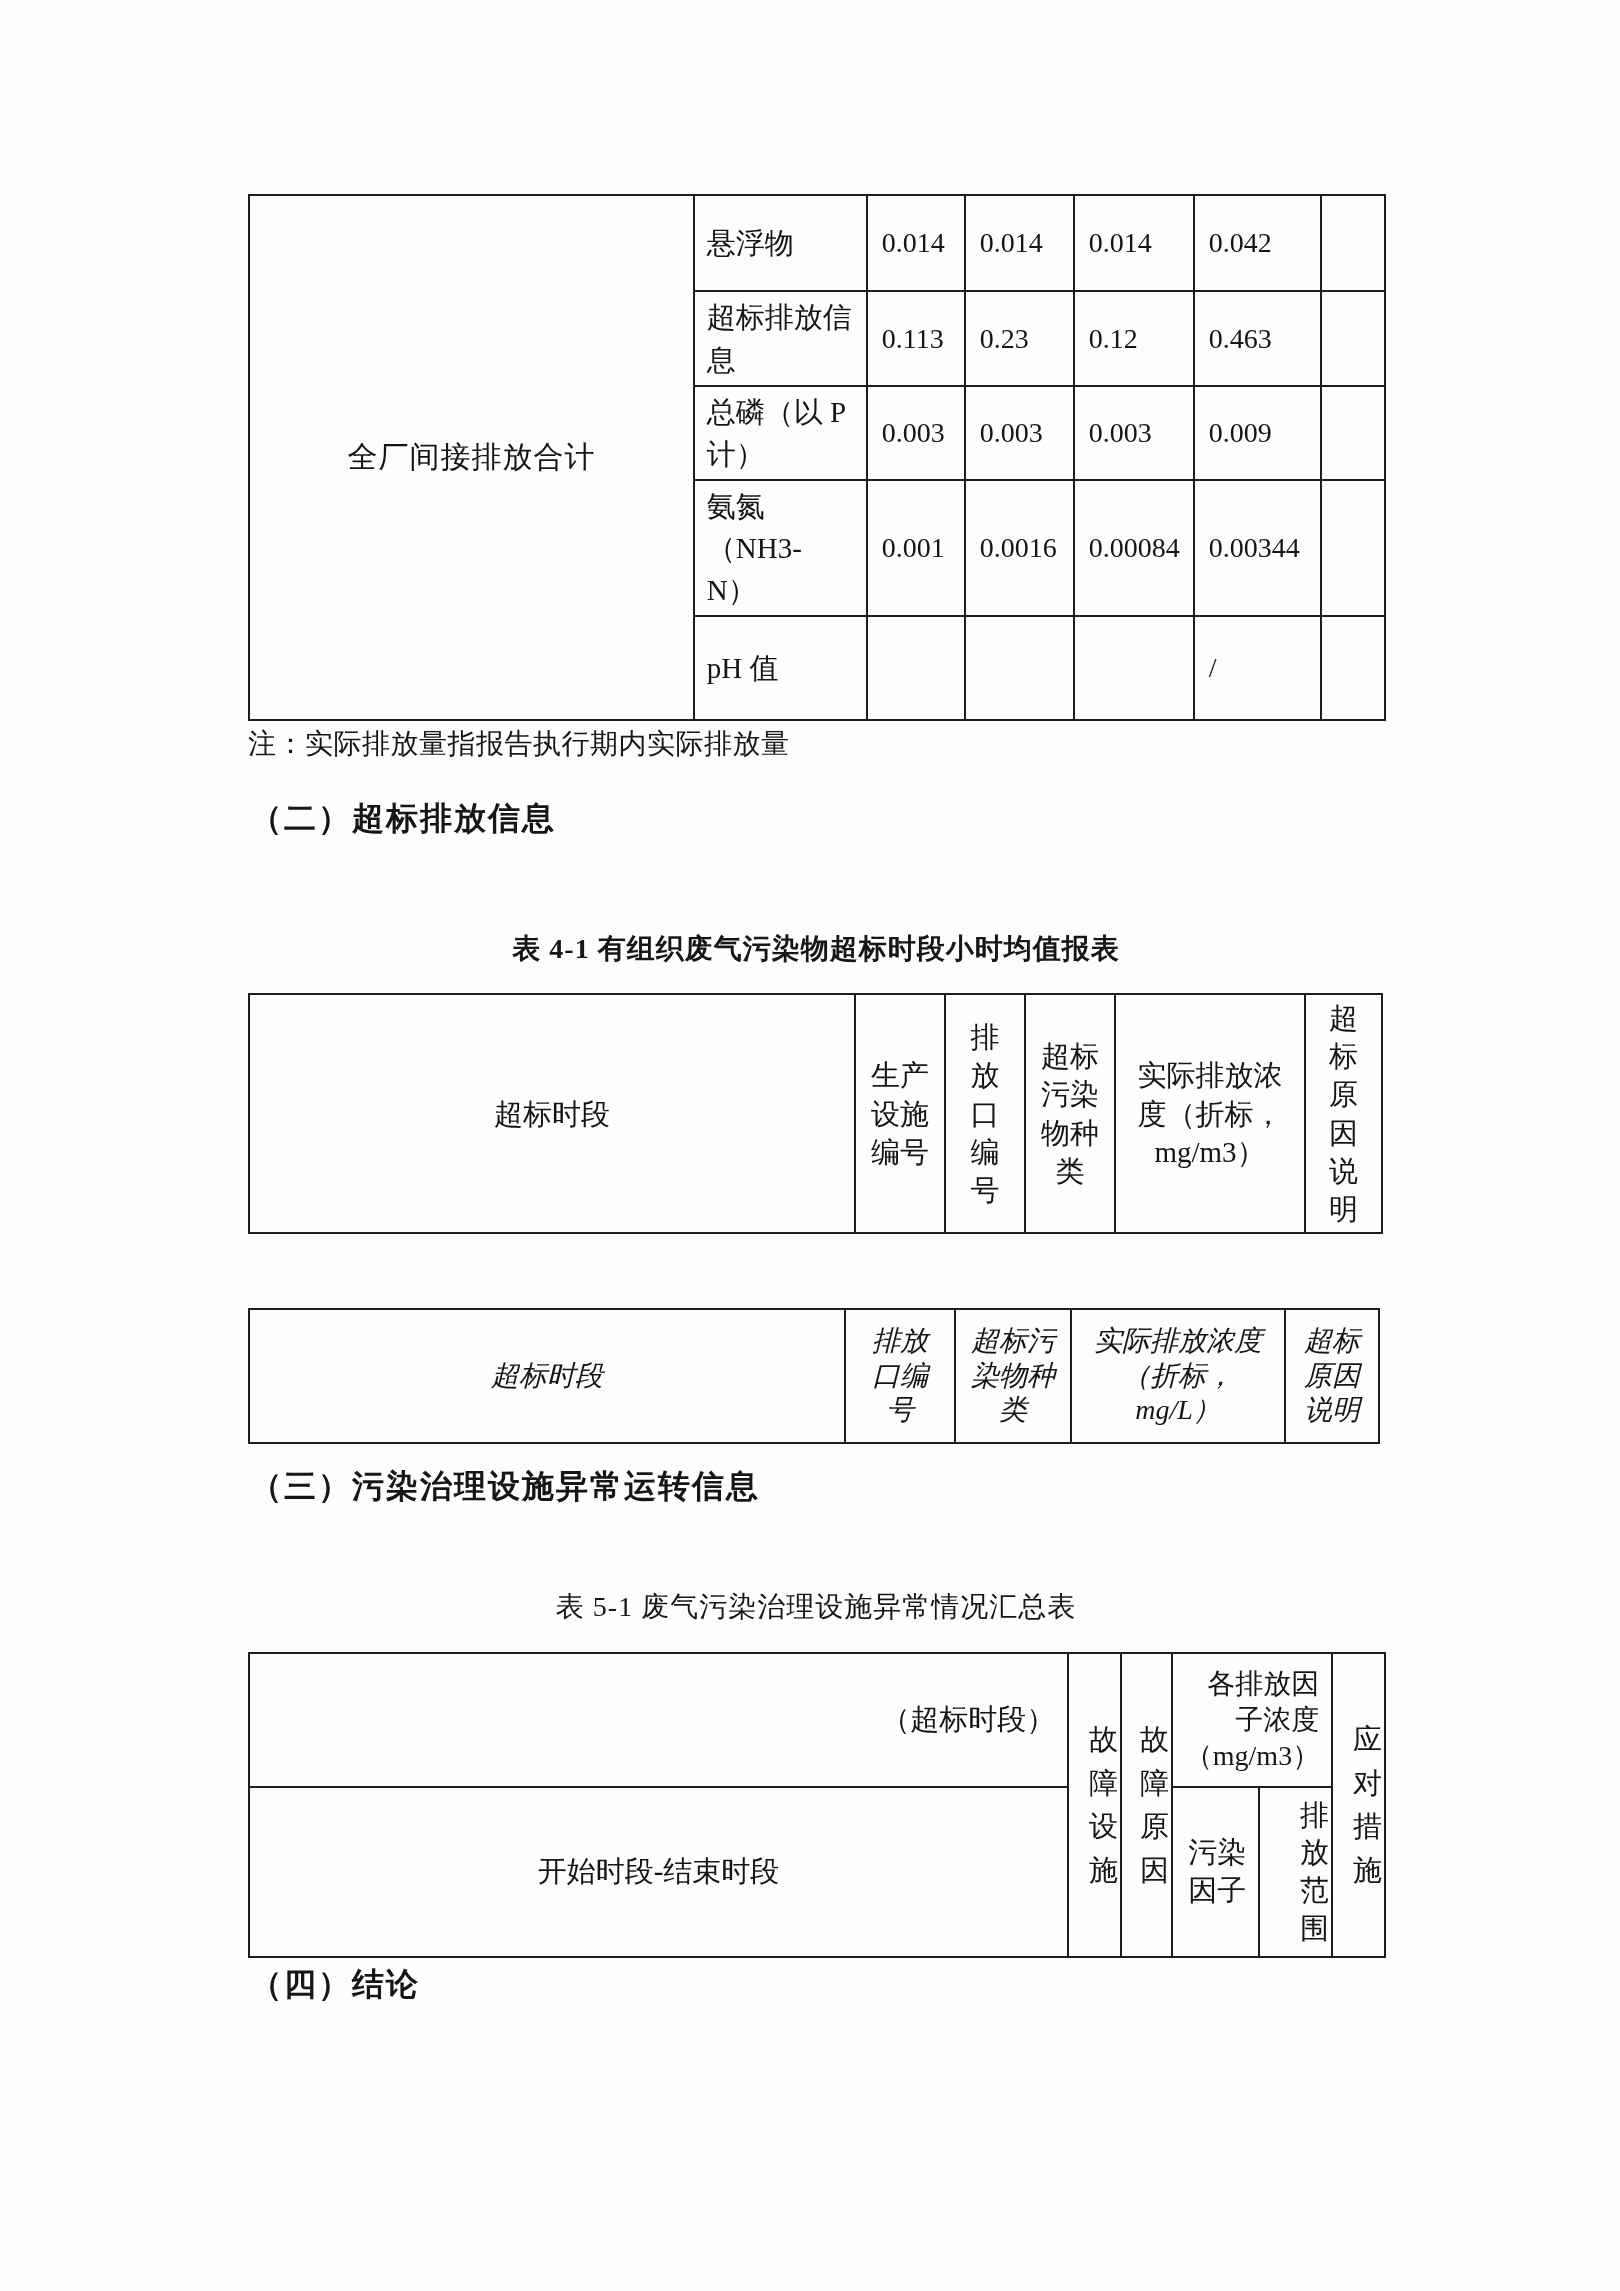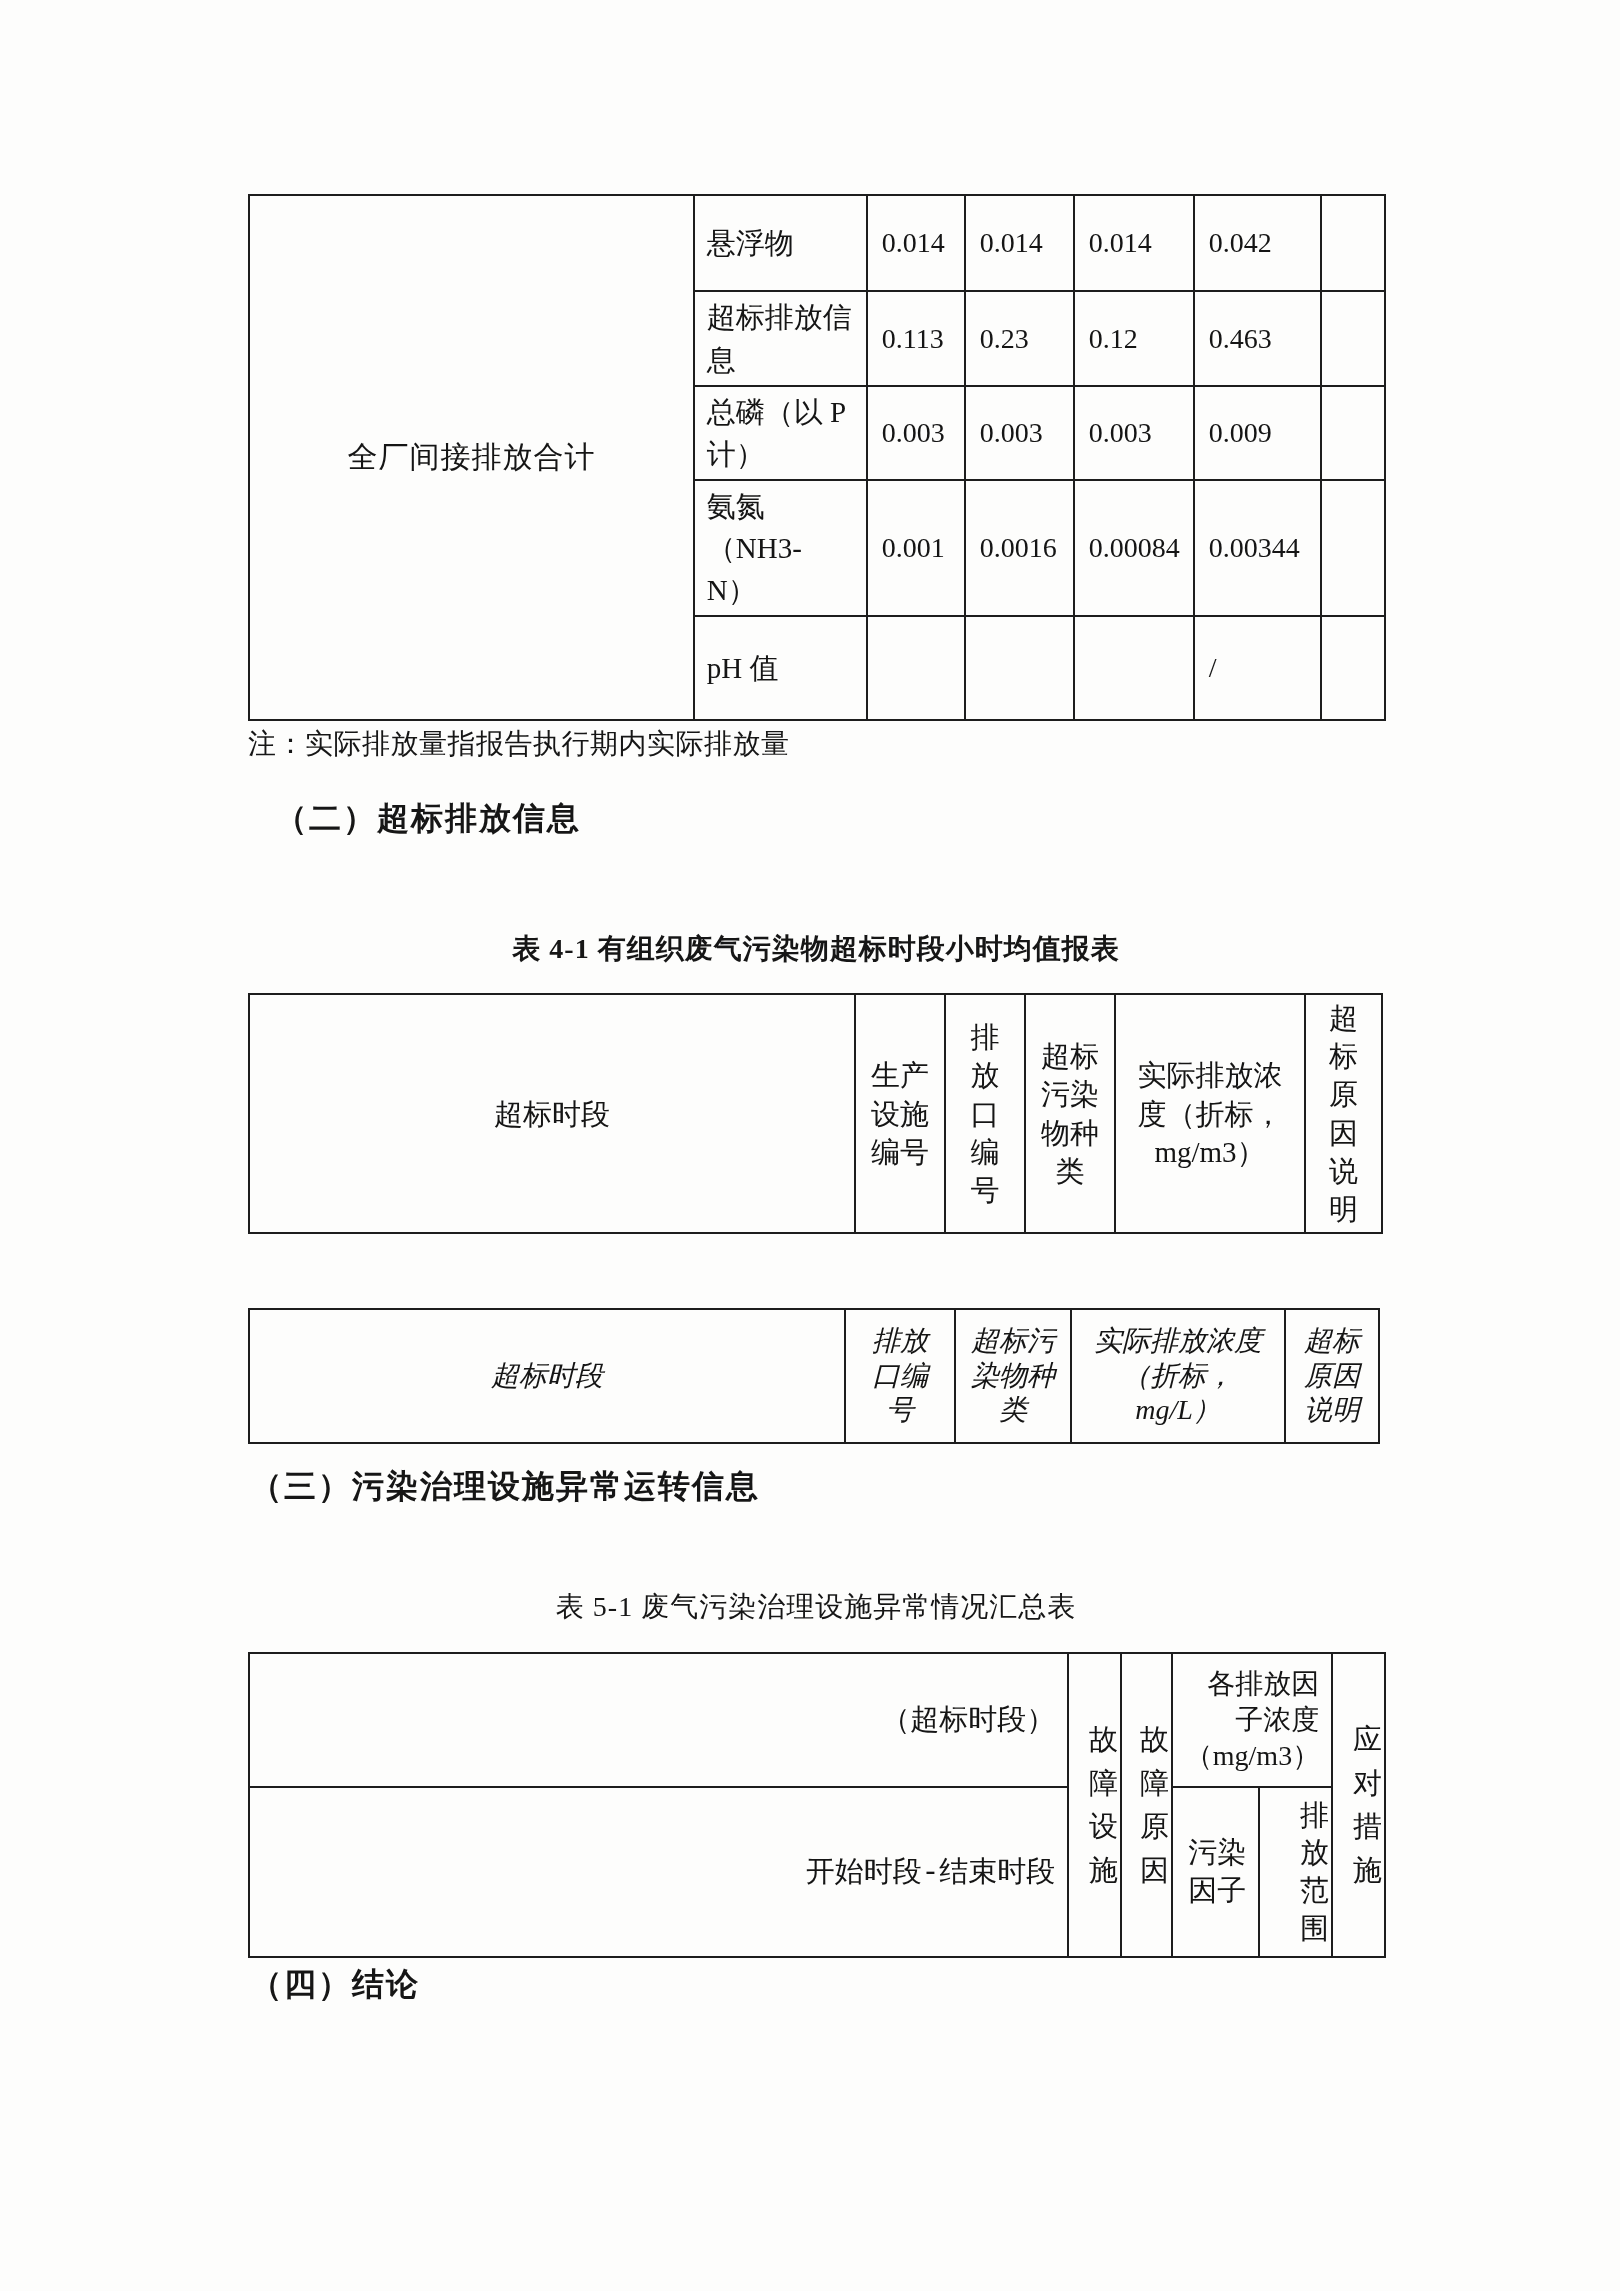--- a/index.html
+++ b/index.html
@@ -28,21 +28,21 @@
   .t1 td.plabel { text-align:left; line-height:1.45; }
   .t1 td.num    { text-align:left; font-size:28px; padding-left:13.7px; }
 
   
   .thead td { text-align:center; line-height:1.32; }
   .t42 td   { line-height:1.24; font-size:28px;font-style:italic; }
 
   
   .t51 td { text-align:right; }
   .t51 td.vtext   { line-height:1.5; padding:3.9px 2px; }
-  .t51 td.startend{ text-align:right; padding-left:11.8px; white-space:nowrap;font-family:Liberation Mono, monospace; }
+  .t51 td.startend{ text-align:center; padding-left:11.8px; white-space:nowrap; }
   .t51 td.factor  { line-height:1.3; }
   .t51 td.range   { line-height:1.3; padding:3.9px 2px; }
   .t51 td.conc    { line-height:1.28; font-size:28px; }
 
   .note    { font-size:28px; letter-spacing:0.5px; }
   .heading { font-size:32px; font-weight:600; letter-spacing:2px; }
   .ttitle  { font-size:28px; text-align:center; letter-spacing:1px; }
 </style>
 </head>
 <body>
@@ -101,21 +101,21 @@
       <td class="num"></td>
       <td class="num"></td>
       <td class="num">/</td>
       <td class="num"></td>
     </tr>
   </tbody>
     </table>
 
   <div class="abs note" style="left:248px; top:725px;">注：实际排放量指报告执行期内实际排放量</div>
 
-  <div class="abs heading" style="left:250px; top:797px;margin-left:25px;">（二）超标排放信息</div>
+  <div class="abs heading" style="left:250px; top:797px;">（二）超标排放信息</div>
 
   <div class="abs ttitle" style="left:248px; top:930px; width:1136px;font-weight:bold;">表 4-1 有组织废气污染物超标时段小时均值报表</div>
 
   <table class="thead t-outer abs" style="left:248px; top:993px; width:1134px;">
     <colgroup>
       <col style="width:606px">
         <col style="width:90px">
         <col style="width:80px">
       <col style="width:90px">
         <col style="width:190px">

